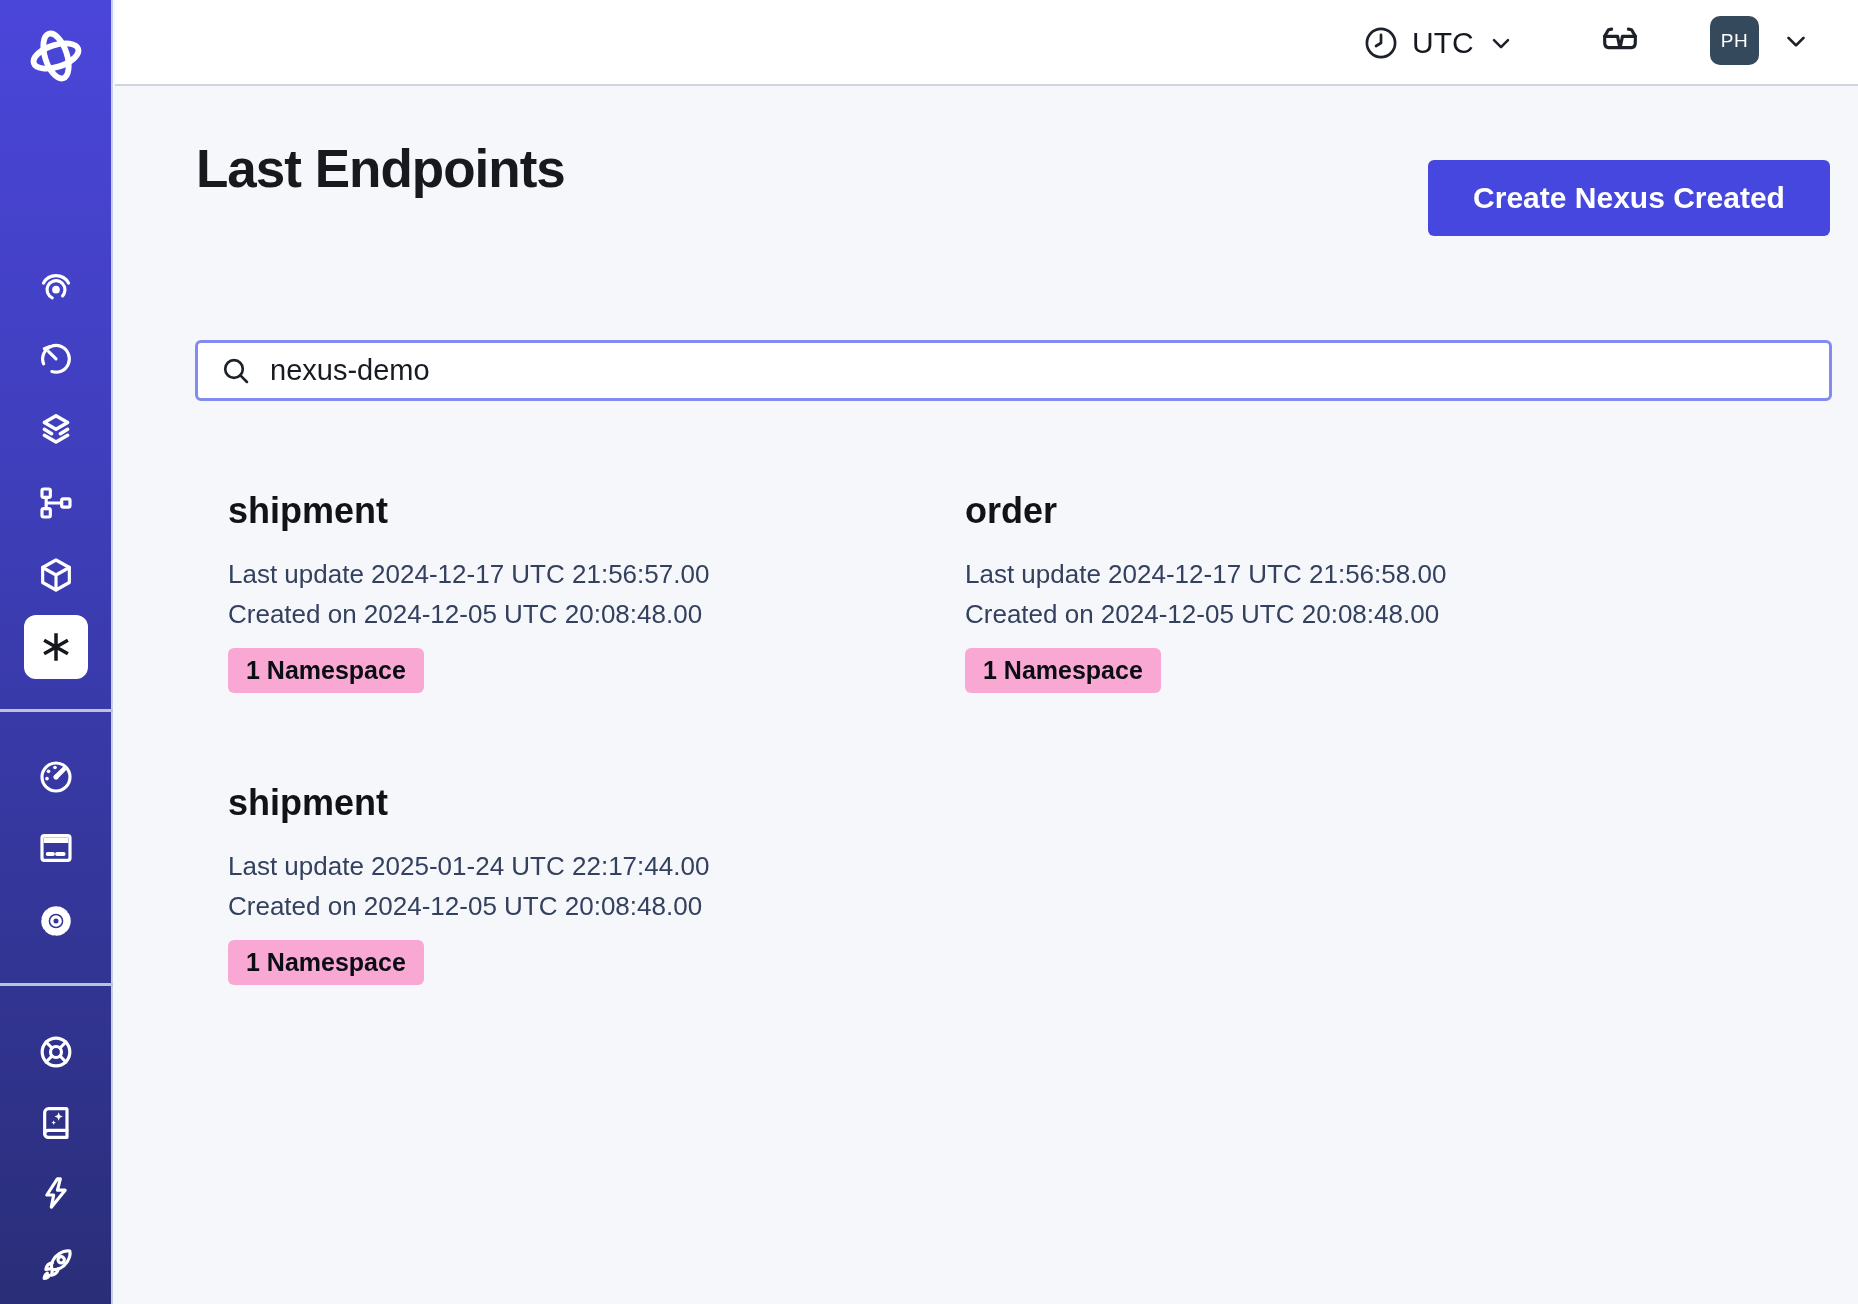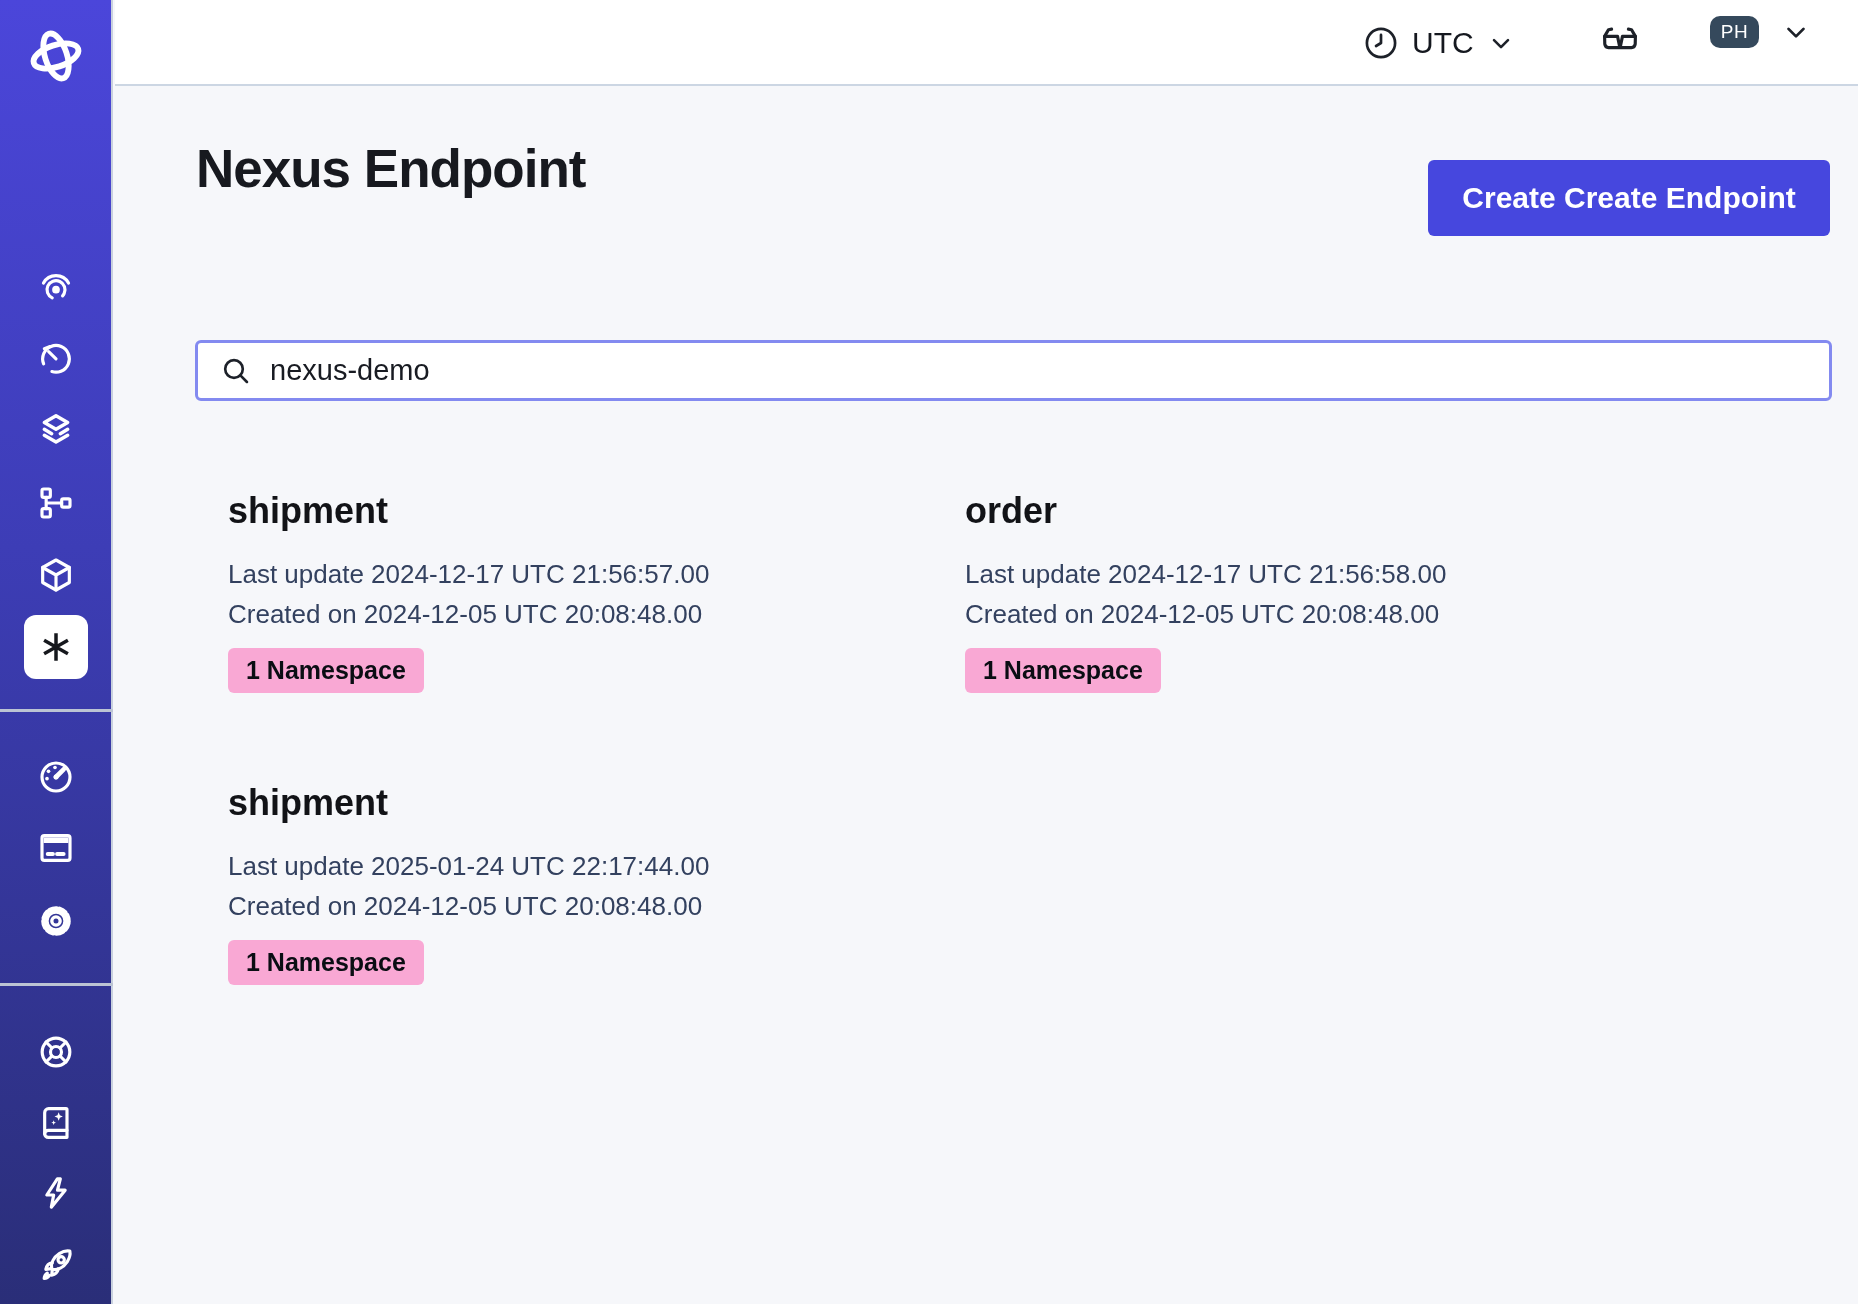--- a/index.html
+++ b/index.html
@@ -17,21 +17,21 @@
   .side-divider{position:absolute;left:0;width:113px;height:3px;background:#bcc4d4;}
   .nav-item svg{display:block;}
 
   
   #header{position:absolute;left:115px;right:0;top:0;height:86px;background:#ffffff;
     border-bottom:2px solid #ccd6e3;}
   .tz-select{position:absolute;left:1363px;top:18px;height:50px;display:flex;align-items:center;gap:13px;cursor:pointer;}
   .tz-label{font-size:30px;color:#15181f;}
   .glasses-btn{position:absolute;left:1594px;top:20px;width:52px;height:46px;display:flex;align-items:center;justify-content:center;cursor:pointer;}
   .user-menu{position:absolute;left:1710px;top:16px;display:flex;align-items:center;gap:22px;cursor:pointer;}
-  .avatar{width:49px;height:32px;border-radius:10px;background:#35495C;color:#fff;
+  .avatar{width:49px;height:49px;border-radius:10px;background:#35495C;color:#fff;
     display:flex;align-items:center;justify-content:center;font-size:19px;letter-spacing:.5px;}
 
   
   .page-title{position:absolute;left:196px;top:138px;margin:0;font-size:53px;font-weight:700;
     color:#17191f;letter-spacing:-1px;}
   .create-btn{position:absolute;left:1428px;top:160px;width:402px;height:76px;border:none;
     background:#4647DE;color:#fff;font-size:30px;font-weight:600;border-radius:6px;cursor:pointer;}
   .search-box{position:absolute;left:195px;top:340px;width:1637px;height:61px;background:#fff;
     border:3px solid #838AF0;border-radius:6px;display:flex;align-items:center;padding:0 22px;gap:16px;}
   .search-box input{flex:1;border:none;outline:none;font-size:29px;color:#181b22;background:transparent;}
@@ -185,23 +185,23 @@
 
   <div class="user-menu">
     <div class="avatar">
       <span>PH</span>
     </div>
     <svg class="icon dark" width="30" height="30" viewBox="0 0 24 24" style="stroke-width:2.2">
       <path d="M6 9.5 L12 15.5 L18 9.5"></path>
     </svg>
   </div>
 
-  <h1 class="page-title">Nexus Endpoint</h1>
-
-  <button class="create-btn">Create Create Endpoint</button>
+  <h1 class="page-title">Last Endpoints</h1>
+
+  <button class="create-btn">Create Nexus Created</button>
 
   <div class="search-box">
     <svg class="icon dark" width="32" height="32" viewBox="0 0 24 24" style="stroke-width:2">
       <circle cx="10.5" cy="10.5" r="6.6"></circle>
       <path d="M15.3 15.3 L20.2 20.2"></path>
     </svg>
     <input type="text" value="nexus-demo" style="">
   </div>
 
   <div class="cards">

